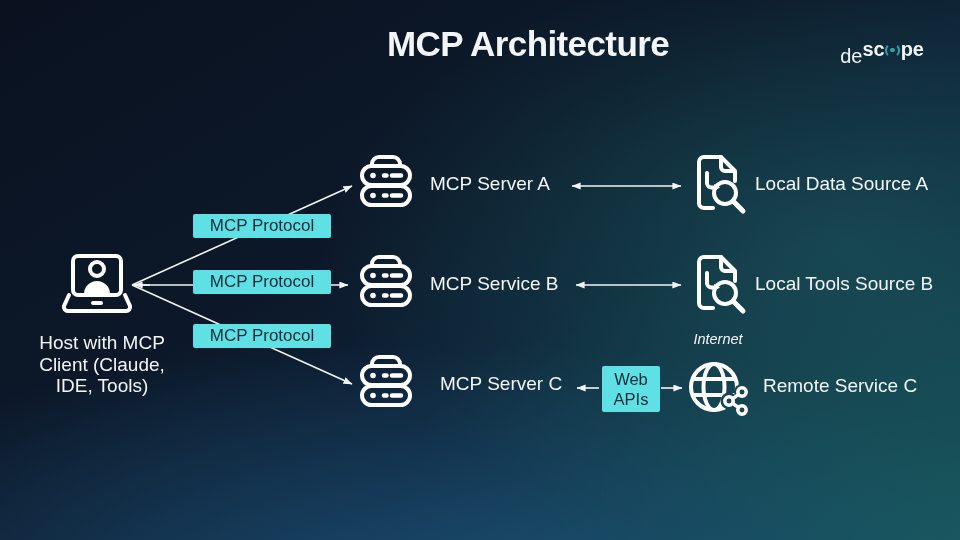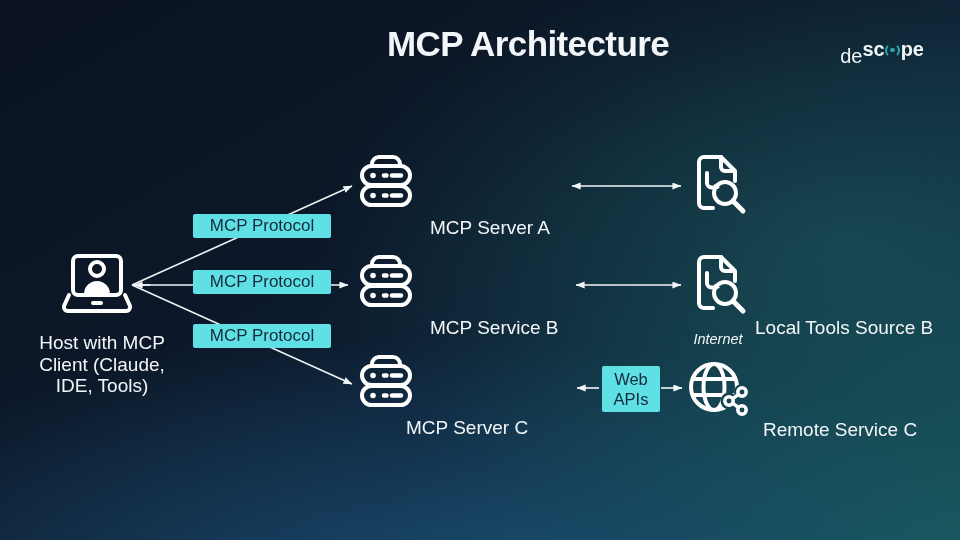--- a/index.html
+++ b/index.html
@@ -43,23 +43,23 @@
   .cyan-box{
     position:absolute;z-index:2;background:var(--accent-cyan,#5FE0E4);
     color:var(--box-text,#122A3C);display:flex;align-items:center;justify-content:center;
     border-radius:2px;font-size:17px;
   }
   .proto{left:193px;width:138px;height:24px;}
   .proto1{top:214px;} .proto2{top:270px;} .proto3{top:324px;}
   .webapis{left:602px;top:366px;width:58px;height:46px;flex-direction:column;line-height:20px;font-size:16.5px;}
   .node-label{
     position:absolute;z-index:2;color:var(--text-white,#F3F6F8);
-    font-size:19px;white-space:nowrap;margin-top:44px;
-  }
-  .srv-label-a{left:430px;top:173px;} .srv-label-b{left:430px;top:273px;} .srv-label-c{left:406px;top:373px;}
+    font-size:19px;white-space:nowrap;
+  }
+  .srv-label-a{left:430px;top:173px;} .srv-label-b{left:430px;top:273px;} .srv-label-c{left:440px;top:373px;}
   .ds-label-a{left:755px;top:173px;} .ds-label-b{left:755px;top:273px;}
   .remote-label{left:763px;top:375px;}
   .host-label{
     position:absolute;z-index:2;left:8px;top:332px;width:188px;text-align:center;
     color:var(--text-white,#F3F6F8);font-size:19px;line-height:21.5px;
   }
   .internet{
     position:absolute;z-index:2;left:660px;top:331px;width:116px;text-align:center;
     color:var(--text-white,#F3F6F8);font-style:italic;font-weight:400;font-size:14.5px;
   }
@@ -174,20 +174,21 @@
       <path d="M34 5 H17 a5 5 0 0 0 -5 5 v41 a5 5 0 0 0 5 5 h9"></path>
       <path d="M34 5 l14 14 v10"></path>
       <path d="M34 6 v9 a4 4 0 0 0 4 4 h9"></path>
       <path d="M20 21 v10 a4.5 4.5 0 0 0 4.5 4.5 h2"></path>
       <path d="M27 32 l6 3.5 -6 3.5 Z" fill="#FFFFFF" stroke="none"></path>
       <circle cx="38" cy="41" r="11"></circle>
       <path d="M46 49 L56 59" stroke-width="5"></path>
     </g>
   </svg>
 
+  <div class="node-label ds-label-a">Local Data Source A</div>
   <div class="node-label ds-label-b">Local Tools Source B</div>
 
   <div class="cyan-box webapis">
     <div>Web</div>
     <div>APIs</div>
   </div>
 
   <div class="internet">Internet</div>
 
   <svg class="icon globe" width="64" height="64" viewBox="0 0 64 64">

